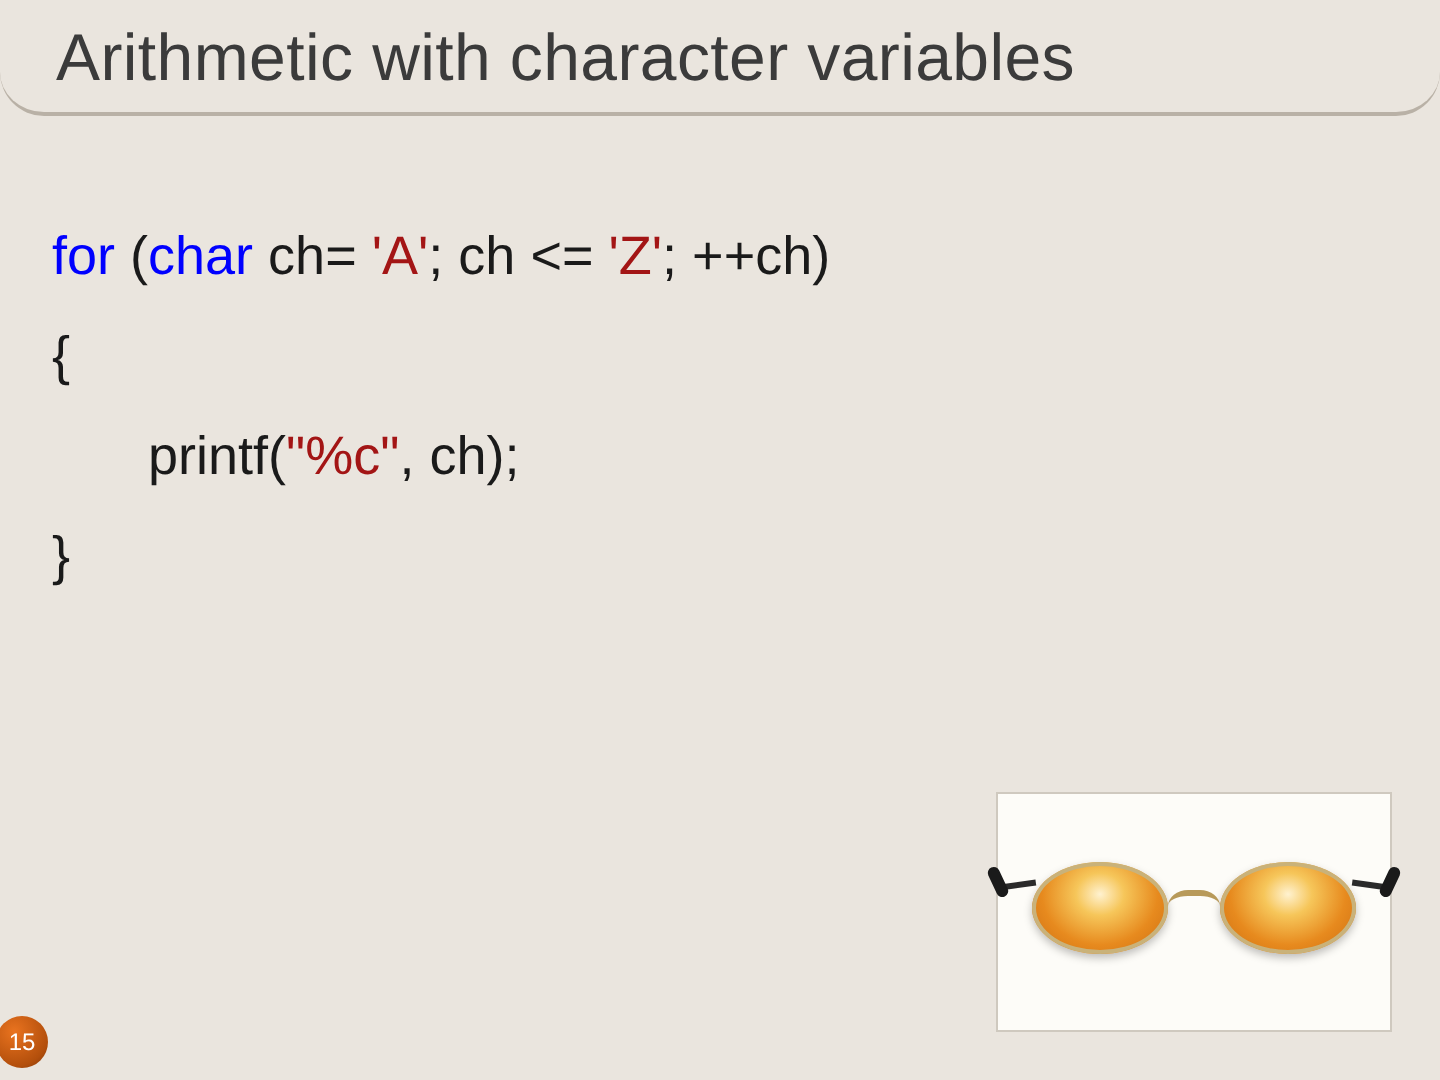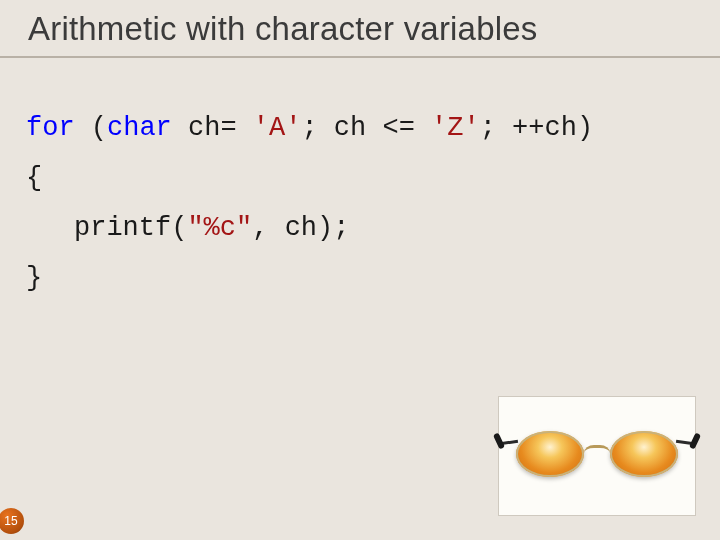--- a/index.html
+++ b/index.html
@@ -10,29 +10,30 @@
     overflow: hidden;
   }
   body {
     background: #eae5de;
     font-family: Arial, Helvetica, sans-serif;
     position: relative;
   }
   .title-wrap {
     padding: 10px 0 8px 28px;
     border-bottom: 2px solid #b9b1a6;
+    border-radius: 22px;
   }
   .title {
     font-size: 33px;
     color: #3b3b3b;
     letter-spacing: 0.2px;
   }
   .code-area {
     padding: 46px 26px 0 26px;
-    font-family: Liberation Mono, monospace;
+    font-family: Liberation Sans, sans-serif;
     font-size: 27px;
     color: #1a1a1a;
     line-height: 1.85;
   }
   .kw { color: #0000ff; }
   .str { color: #a31515; }
   .indent { display: inline-block; width: 48px; }
 
   .page-badge {
     position: absolute;

